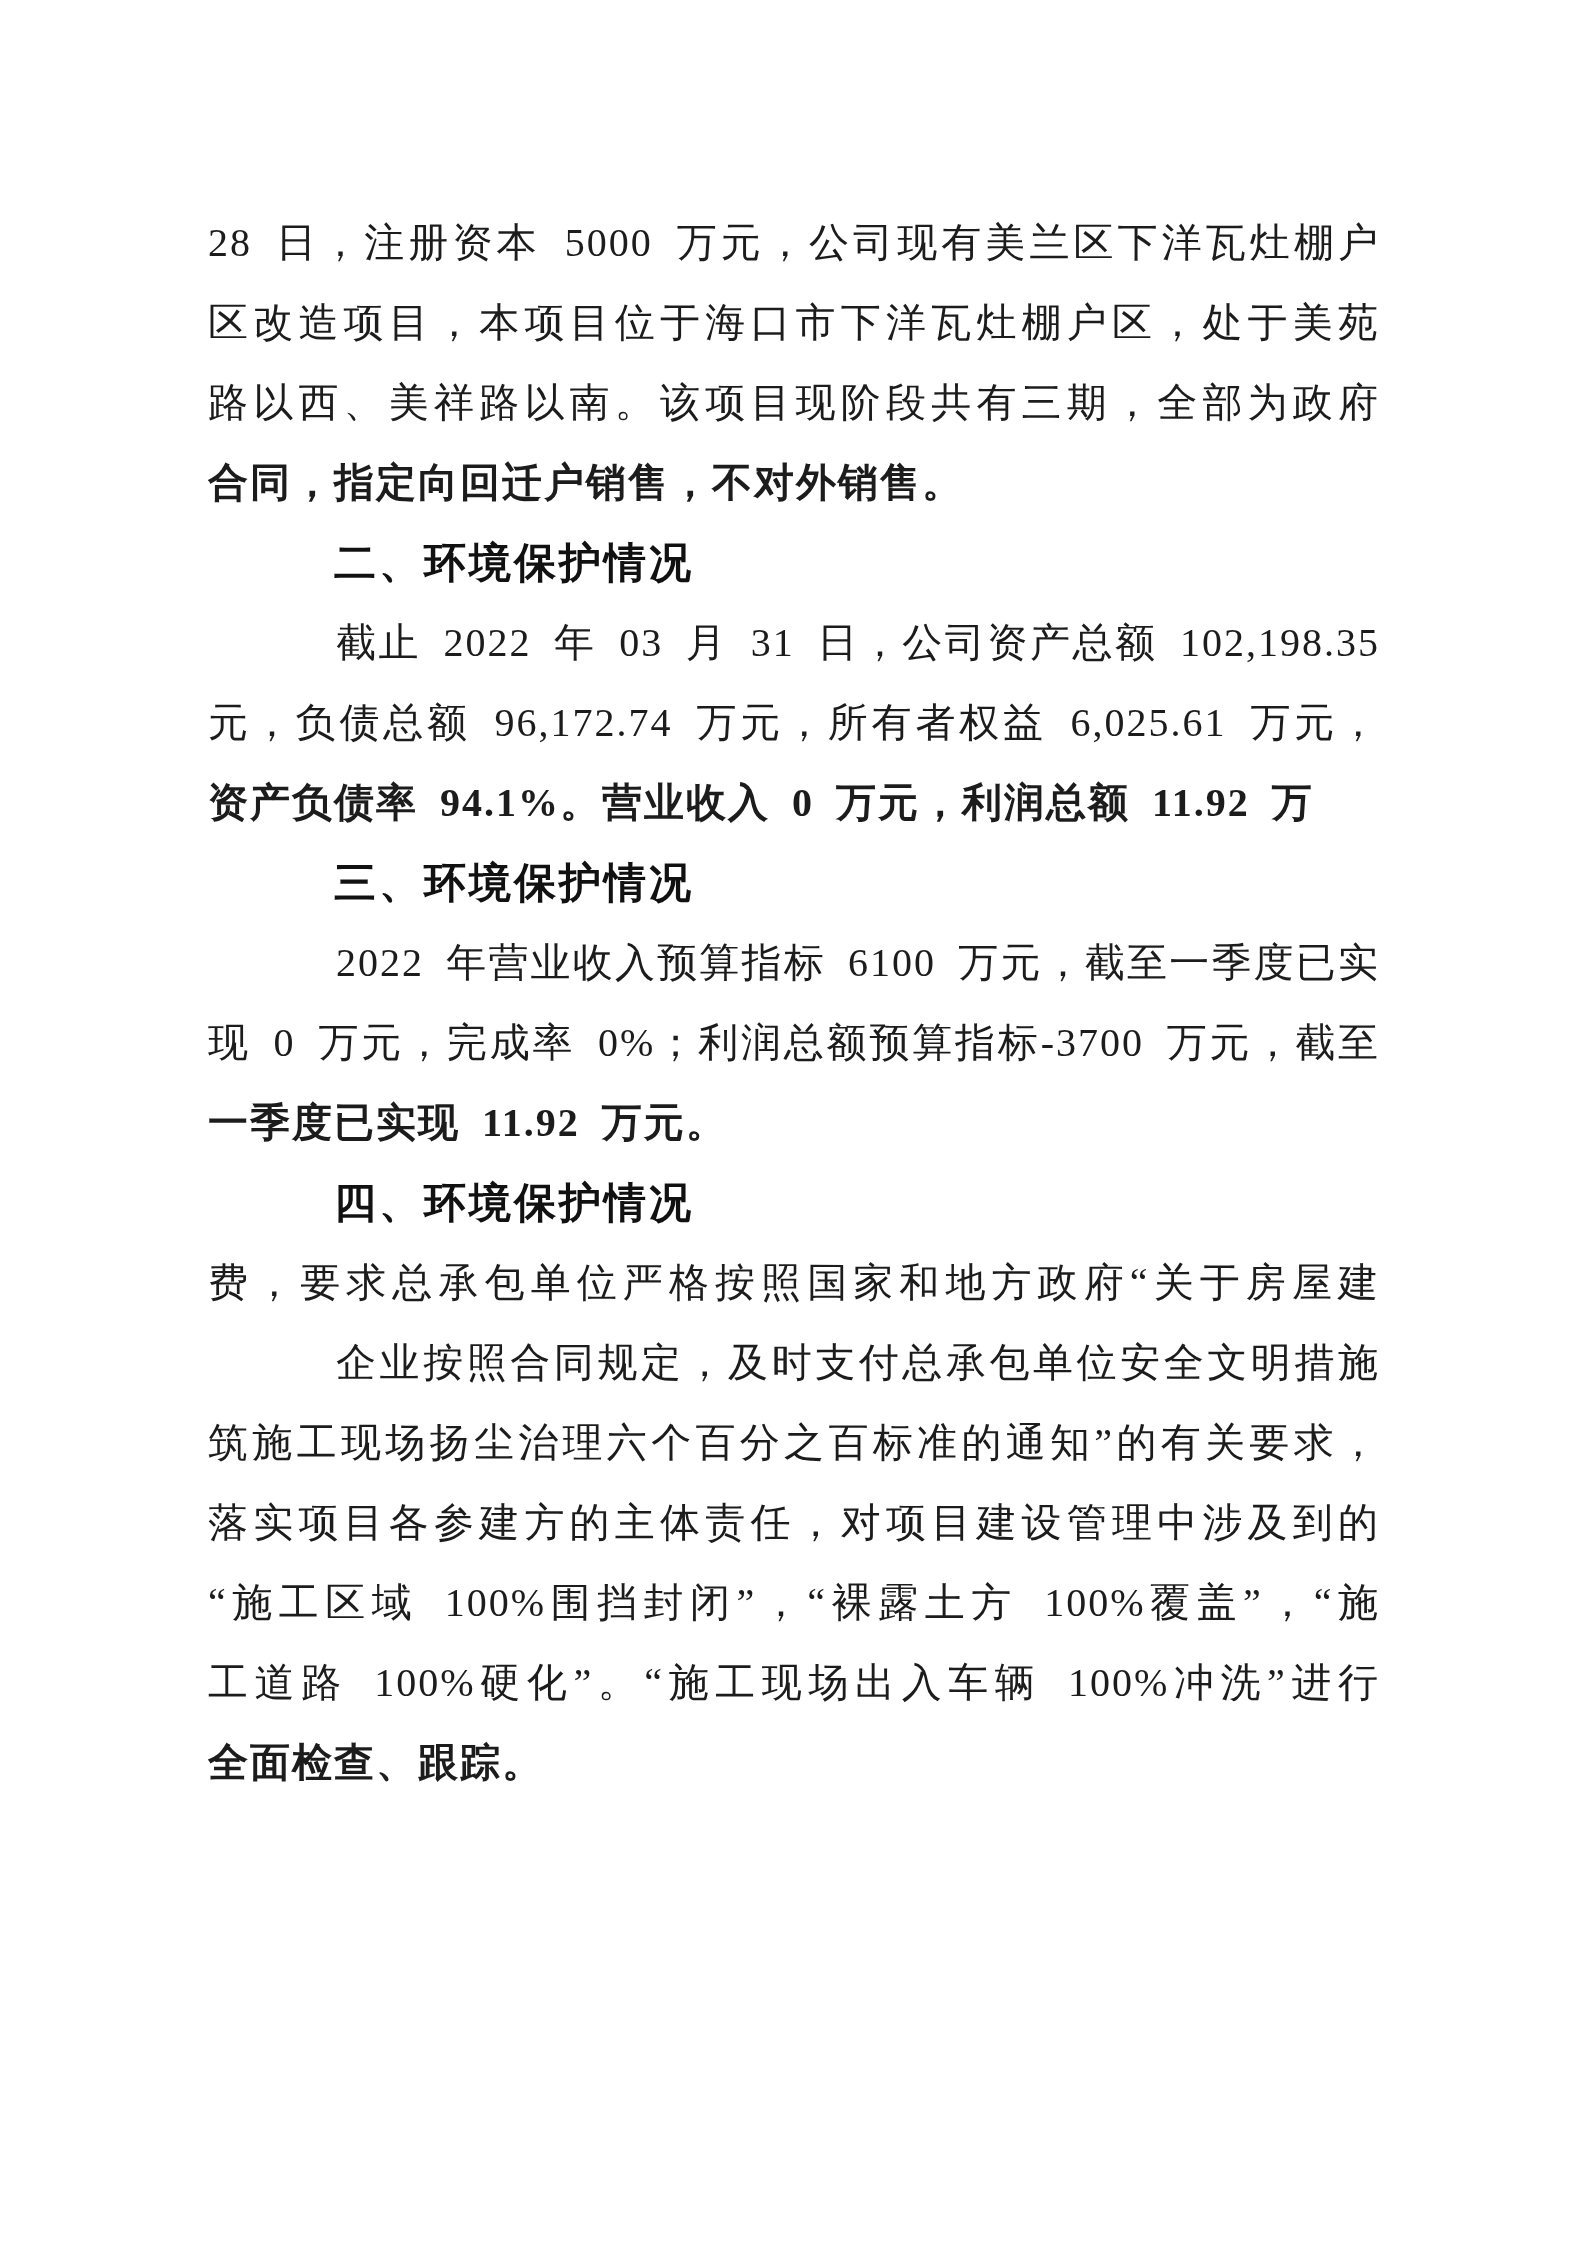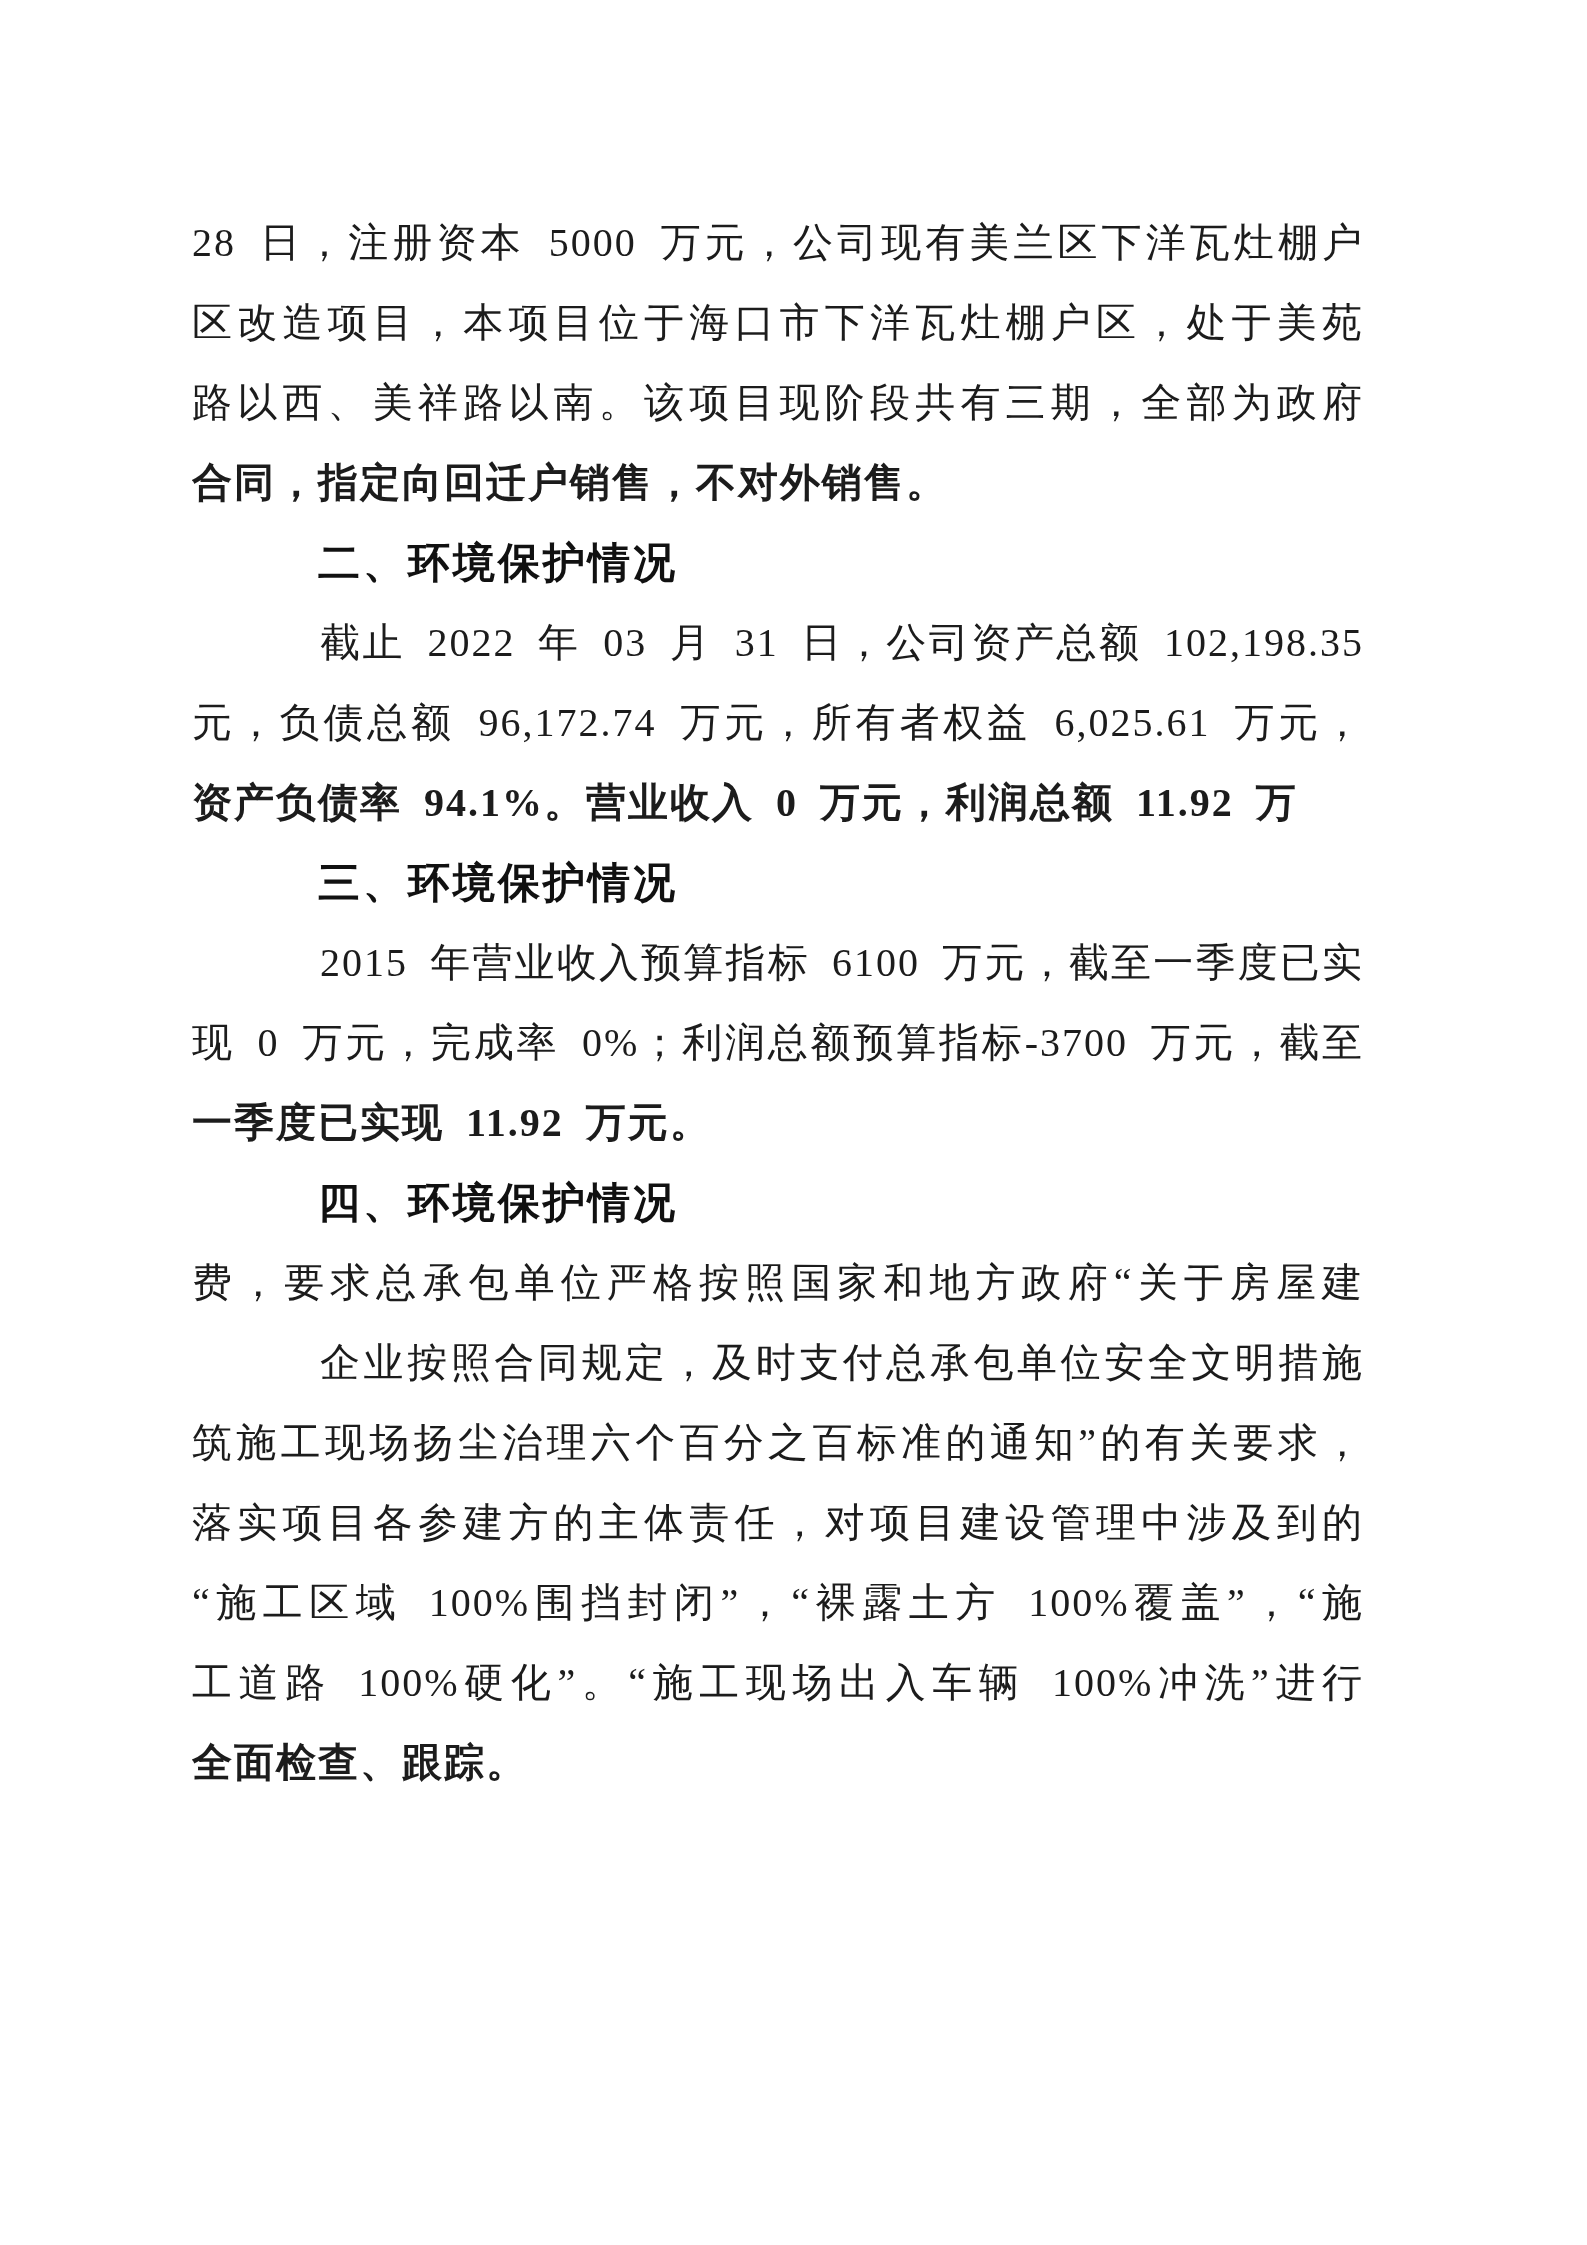--- a/index.html
+++ b/index.html
@@ -10,21 +10,21 @@
   }
   .page {
     position: relative;
     width: 1587px; height: 2245px;
     background: #ffffff;
     overflow: hidden;
     color: #1c1c1c;
   }
   .content {
     position: absolute;
-    left: 192px;
+    left: 208px;
     top: 203px;
     width: 1172px;
   }
   .ln {
     height: 80px;
     line-height: 80px;
     font-size: 40px;
     letter-spacing: 2px;
     word-spacing: 10px;
     overflow: hidden;
@@ -61,21 +61,21 @@
     <div class="ln just">区改造项目，本项目位于海口市下洋瓦灶棚户区，处于美苑</div>
     <div class="ln just">路以西、美祥路以南。该项目现阶段共有三期，全部为政府</div>
     <div class="ln end">合同，指定向回迁户销售，不对外销售。</div>
 
     <div class="ln head">二、环境保护情况</div>
     <div class="ln just ind">截止 2022 年 03 月 31 日，公司资产总额 102,198.35 万</div>
     <div class="ln just">元，负债总额 96,172.74 万元，所有者权益 6,025.61 万元，</div>
     <div class="ln end">资产负债率 94.1%。营业收入 0 万元，利润总额 11.92 万元。</div>
 
     <div class="ln head">三、环境保护情况</div>
-    <div class="ln just ind">2015 年营业收入预算指标 6100 万元，截至一季度已实</div>
+    <div class="ln just ind">2022 年营业收入预算指标 6100 万元，截至一季度已实</div>
     <div class="ln just">现 0 万元，完成率 0%；利润总额预算指标-3700 万元，截至</div>
     <div class="ln end">一季度已实现 11.92 万元。</div>
 
     <div class="ln head">四、环境保护情况</div>
     <div class="ln just">费，要求总承包单位严格按照国家和地方政府“关于房屋建</div>
     <div class="ln just ind">企业按照合同规定，及时支付总承包单位安全文明措施</div>
     <div class="ln just">筑施工现场扬尘治理六个百分之百标准的通知”的有关要求，</div>
     <div class="ln just">落实项目各参建方的主体责任，对项目建设管理中涉及到的</div>
     <div class="ln just">“施工区域 100%围挡封闭”，“裸露土方 100%覆盖”，“施</div>
     <div class="ln just">工道路 100%硬化”。“施工现场出入车辆 100%冲洗”进行</div>

